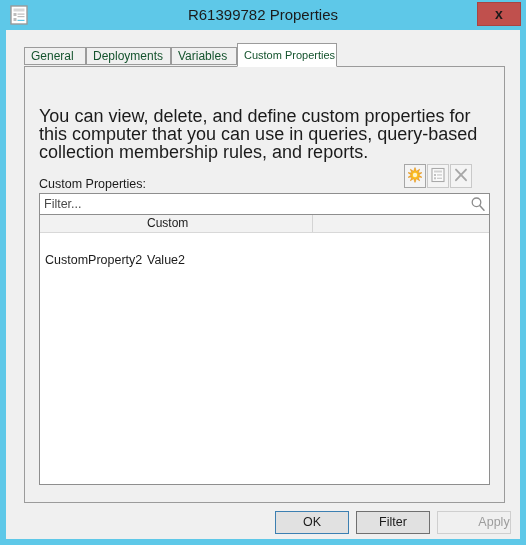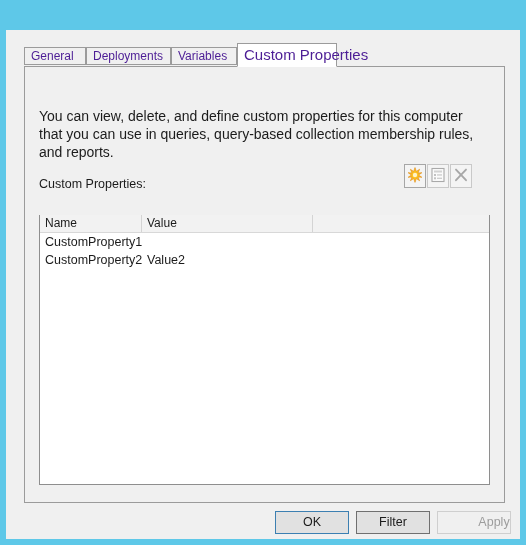--- a/index.html
+++ b/index.html
@@ -86,53 +86,53 @@
     height: 22px;
   }
   .tab {
     position: absolute;
     top: 4px;
     height: 18px;
     background: #f0f0f0;
     border: 1px solid #9b9b9b;
     box-sizing: border-box;
     font-size: 12px;
-    color: #4c1d95;
+    color: #14532d;
     line-height: 17px;
     padding: 0 6px;
     white-space: nowrap;
     cursor: default;
   }
   .tab.selected {
     top: 0px;
     height: 24px;
     line-height: 22px;
     background: #ffffff;
     border: 1px solid #9b9b9b;
     border-bottom: 1px solid #ffffff;
     z-index: 5;
-    font-size: 15px;
+    font-size: 11px;
   }
 
   
   #tabpanel {
     position: absolute;
     left: 18px; top: 36px;
     width: 481px;
     height: 437px;
     background: #f0f0f0;
     border: 1px solid #9b9b9b;
     box-sizing: border-box;
   }
 
   #desc {
     position: absolute;
     left: 14px; top: 40px;
     width: 448px;
-    font-size: 14px;
+    font-size: 18px;
     color: #1b1b1b;
     line-height: 18px;
   }
 
   #cp-label {
     position: absolute;
     left: 14px; top: 110px;
     font-size: 12.5px;
     color: #1b1b1b;
   }
@@ -267,20 +267,37 @@
     border: 1px solid #cfcfcf;
     background: #f0f0f0;
     cursor: default;
   }
 </style>
 </head>
 <body>
 
 <div id="window">
 
+  <div id="titlebar">
+    <span id="title-icon">
+      <svg width="20" height="20" viewBox="0 0 20 20">
+        <rect x="2" y="1" width="16" height="18" fill="#ffffff" stroke="#9a9a9a" stroke-width="1.4"></rect>
+        <rect x="4.5" y="3.5" width="11" height="3" fill="#d7d7d7"></rect>
+        <rect x="4.5" y="8" width="3" height="3" fill="#bdbdbd"></rect>
+        <rect x="8.5" y="8.5" width="7" height="1.2" fill="#bdbdbd"></rect>
+        <rect x="8.5" y="11" width="7" height="1.2" fill="#bdbdbd"></rect>
+        <rect x="4.5" y="13" width="3" height="3" fill="#bdbdbd"></rect>
+        <rect x="8.5" y="14.8" width="7" height="1.2" fill="#5ec8e8"></rect>
+      </svg>
+    </span>
+    <div id="title-text">R61399782 Properties</div>
+    <div id="close-button">
+      <span class="glyph">x</span>
+    </div>
+  </div>
 
   <div id="client">
 
     <div id="tabstrip">
       <div class="tab" style="left:0px;   width:62px;">General</div>
       <div class="tab" style="left:62px;  width:85px;">Deployments</div>
       <div class="tab" style="left:147px; width:66px;">Variables</div>
       <div class="tab selected" style="left:213px; width:100px;">Custom Properties</div>
     </div>
 
@@ -313,30 +330,37 @@
         </div>
         <div class="tbtn flat" style="left:46px;">
           <span>
             <svg width="16" height="16" viewBox="0 0 16 16">
               <path d="M3 2.6 L13 13.2 M13 2.6 L3 13.2" stroke="#a7a7a7" stroke-width="1.9" fill="none" stroke-linecap="round"></path>
             </svg>
           </span>
         </div>
       </div>
 
+      <div id="filterbox">
+        <input id="filter-input" type="text" placeholder="Filter..." style="">
+        <span id="search-icon">
+          <svg width="16" height="16" viewBox="0 0 16 16">
+            <circle cx="6.5" cy="6.3" r="4.3" fill="none" stroke="#8c8c8c" stroke-width="1.3"></circle>
+            <path d="M9.7 9.6 L14 14.2" stroke="#8c8c8c" stroke-width="1.5" stroke-linecap="round"></path>
+          </svg>
+        </span>
+      </div>
 
       <div id="listview">
         <div id="list-header">
-          <div class="hcell" style="left:0px;   width:102px;">Name</div>
-          <div class="hcell" style="left:102px; width:171px;">Value</div>
+          <div class="hcell" style="left:102px; width:171px;">Custom</div>
           <div class="hcell" style="left:273px; width:176px; border-right:0;"></div>
         </div>
 
         <div class="row">
-          <div class="cell" style="left:0px;   width:102px;">CustomProperty1</div>
         </div>
         <div class="row">
           <div class="cell" style="left:0px;   width:102px;">CustomProperty2</div>
           <div class="cell" style="left:102px; width:171px;">Value2</div>
         </div>
       </div>
 
     </div>
 
     <div id="buttonbar">

